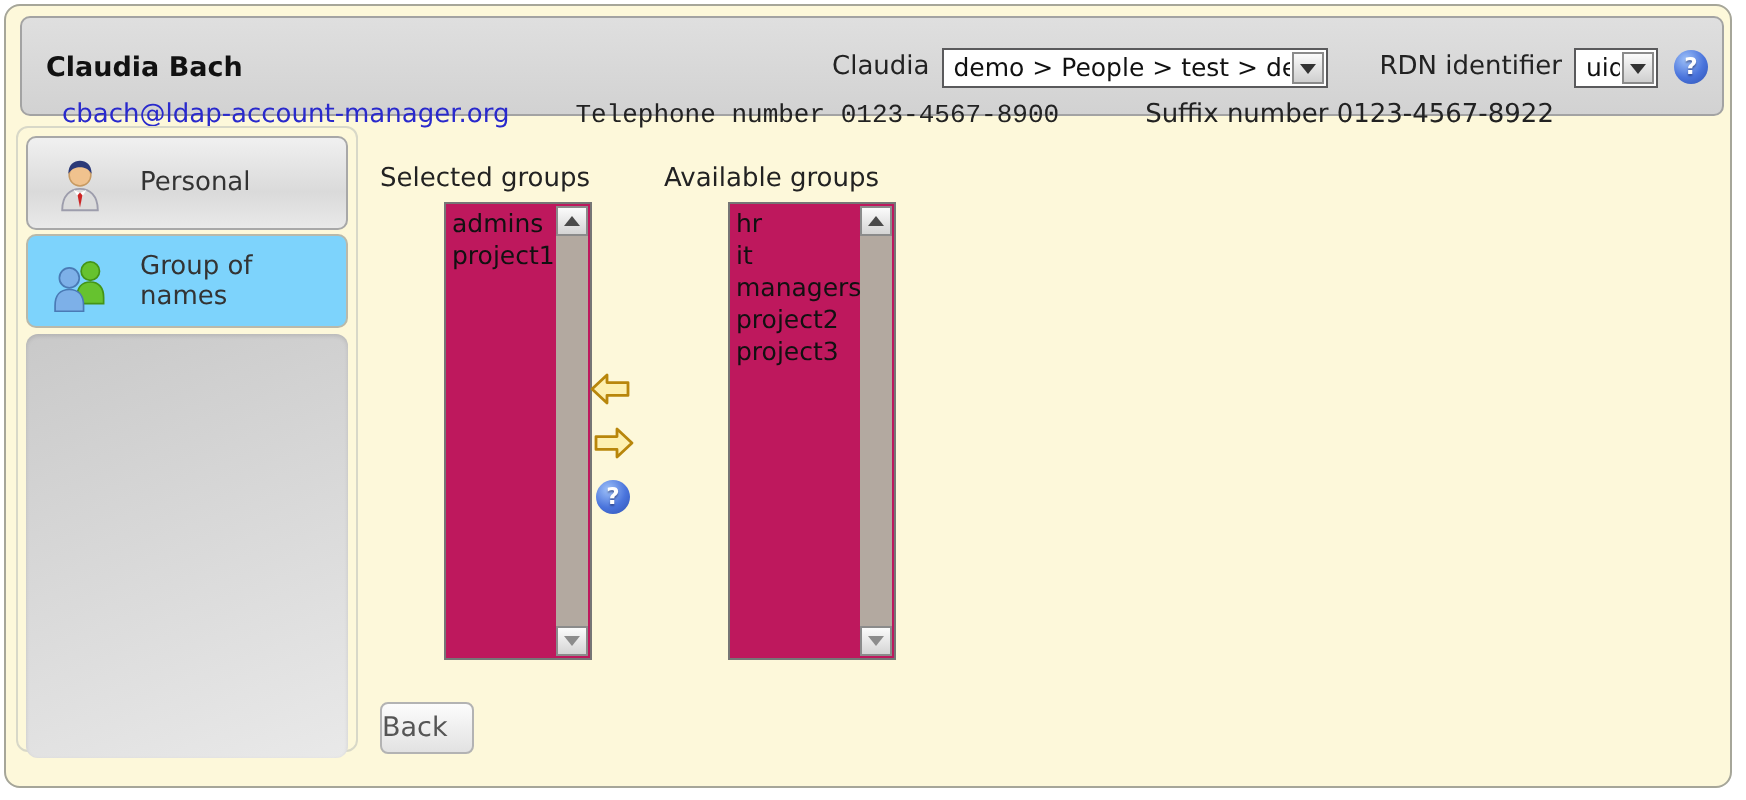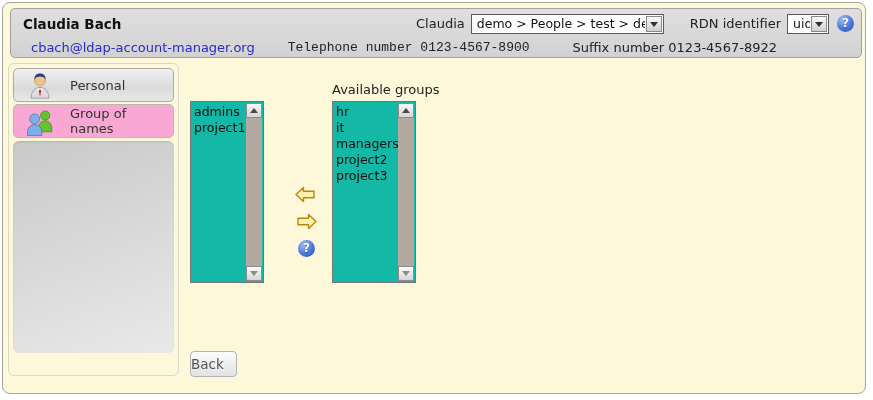--- a/index.html
+++ b/index.html
@@ -11,21 +11,21 @@
   .page{
     position:absolute;left:2px;top:2px;width:862px;height:390px;
     background:#fdf8da;border:1px solid #a6a699;border-radius:8px;
   }
   
   .header{
     position:absolute;left:7px;top:5px;width:850px;height:48px;
     background:linear-gradient(180deg,#dfdfdf,#d2d2d2);
     border:1px solid #a3a3a3;border-radius:5px;
   }
-  .hrow1{display:flex;align-items:center;height:25px;padding-top:2px;}
+  .hrow1{display:flex;align-items:center;height:25px;padding-top:12px;}
   .hname{margin-left:12px;font-size:13.5px;font-weight:bold;color:#111;}
   .hright{margin-left:auto;display:flex;align-items:center;margin-right:7px;}
   .hlabel{font-size:13px;color:#222;margin-right:6px;white-space:nowrap;}
   .gap26{width:26px;}
   .gap8{width:8px;}
   .fselect{
     display:inline-flex;align-items:center;height:20px;background:#ffffff;
     border:1px solid #5a5a5c;box-sizing:border-box;
   }
   .fselect .txt{
@@ -49,39 +49,39 @@
   .hrow2{display:flex;align-items:flex-end;height:19px;font-size:13px;}
   .hemail{margin-left:20px;color:#2929cc;text-decoration:none;}
   .hphone{margin-left:33px;color:#222;white-space:nowrap;font-family:Liberation Mono, monospace;}
   .hmobile{margin-left:43px;color:#222;white-space:nowrap;}
   
   .sidebar{
     position:absolute;left:5px;top:60px;width:171px;height:313px;
     border:1px solid #d8d8c8;border-radius:6px;box-sizing:border-box;padding:4px;
   }
   .tab{
-    height:34px;border:1px solid #a8a8a8;border-radius:5px;margin-bottom:2px;
+    height:47px;border:1px solid #a8a8a8;border-radius:5px;margin-bottom:2px;
     display:flex;align-items:center;cursor:pointer;box-sizing:border-box;
   }
   .tab.inactive{background:linear-gradient(180deg,#f0f0f0,#dadada 60%,#e9e9e9);}
-  .tab.active{background:#f9a8d4;border-color:#b9b9aa;}
+  .tab.active{background:#7dd3fc;border-color:#b9b9aa;}
   .tab .ticon{width:30px;height:30px;margin-left:11px;flex:none;}
   .tab .tlabel{margin-left:15px;font-size:13px;color:#333;}
   .filler{
     margin-top:3px;height:212px;border-radius:6px;
     background:linear-gradient(160deg,#c9c9c9,#e9e9e9);
     box-shadow:inset 0 1px 2px rgba(0,0,0,.12);
   }
   
   .grouplabel{position:absolute;font-size:13px;color:#222;}
   .lbl-selected{left:187px;top:79px;}
   .lbl-available{left:329px;top:79px;}
   .listbox{
-    position:absolute;top:98px;height:182px;background:#14b8a6;
-    border:1px solid #767676;box-sizing:border-box;
+    position:absolute;top:98px;height:229px;background:#be185d;
+    border:1px solid #767676;box-sizing:border-box;margin-left:32px;
   }
   .lb-selected{left:187px;width:74px;}
   .lb-available{left:329px;width:84px;}
   .lb-items{position:absolute;left:0;top:0;right:17px;bottom:0;overflow:hidden;padding:2px 0 0 3px;}
   .list-item{font-size:12.5px;line-height:16px;color:#111;white-space:nowrap;cursor:default;}
   .sb{
     position:absolute;top:1px;bottom:1px;right:1px;width:16px;
     background:#b3a9a0;
   }
   .sb-btn{
@@ -158,20 +158,21 @@
         <circle cx="21.5" cy="10.2" r="4.9" fill="#66c22f" stroke="#449417" stroke-width="0.9"></circle>
         <path d="M21.5,16 c-4.6,0 -7.1,3.1 -7.1,8.3 L14.4,27.5 L28.6,27.5 L28.6,24.3 c0,-5.2 -2.5,-8.3 -7.1,-8.3 z" fill="#66c22f" stroke="#449417" stroke-width="0.9"></path>
         <circle cx="10.3" cy="13.8" r="5.3" fill="#7db0e8" stroke="#4a7ab5" stroke-width="0.9"></circle>
         <path d="M10.3,20 c-5,0 -7.6,3.3 -7.6,8.6 L2.7,31.6 L17.9,31.6 L17.9,28.6 c0,-5.3 -2.6,-8.6 -7.6,-8.6 z" fill="#7db0e8" stroke="#4a7ab5" stroke-width="0.9"></path>
       </svg>
       <span class="tlabel">Group of names</span>
     </div>
     <div class="filler"></div>
   </div>
 
+  <div class="grouplabel lbl-selected">Selected groups</div>
   <div class="grouplabel lbl-available">Available groups</div>
 
   <div class="listbox lb-selected">
     <div class="lb-items">
         <div class="list-item">admins</div>
         <div class="list-item">project1</div>
       </div>
     <div class="sb">
       <div class="sb-btn sb-up">
           <span class="tri-up-s"></span>

